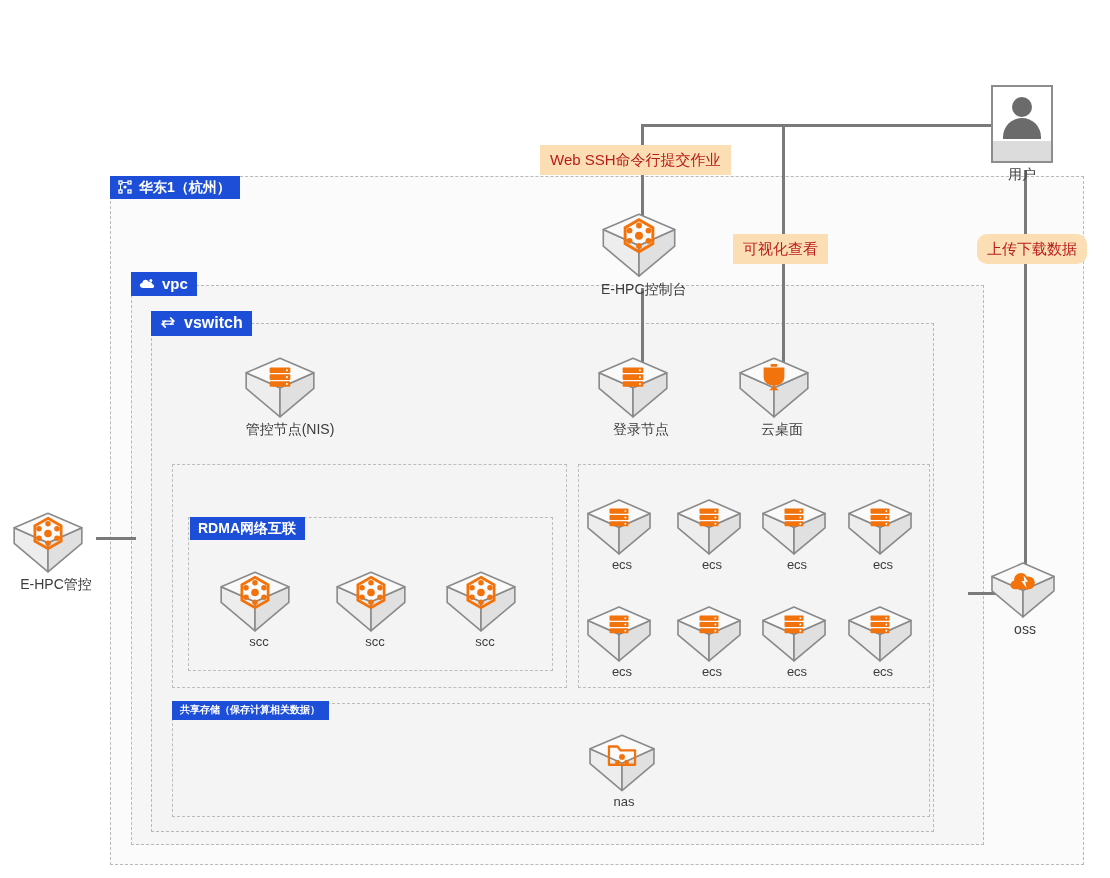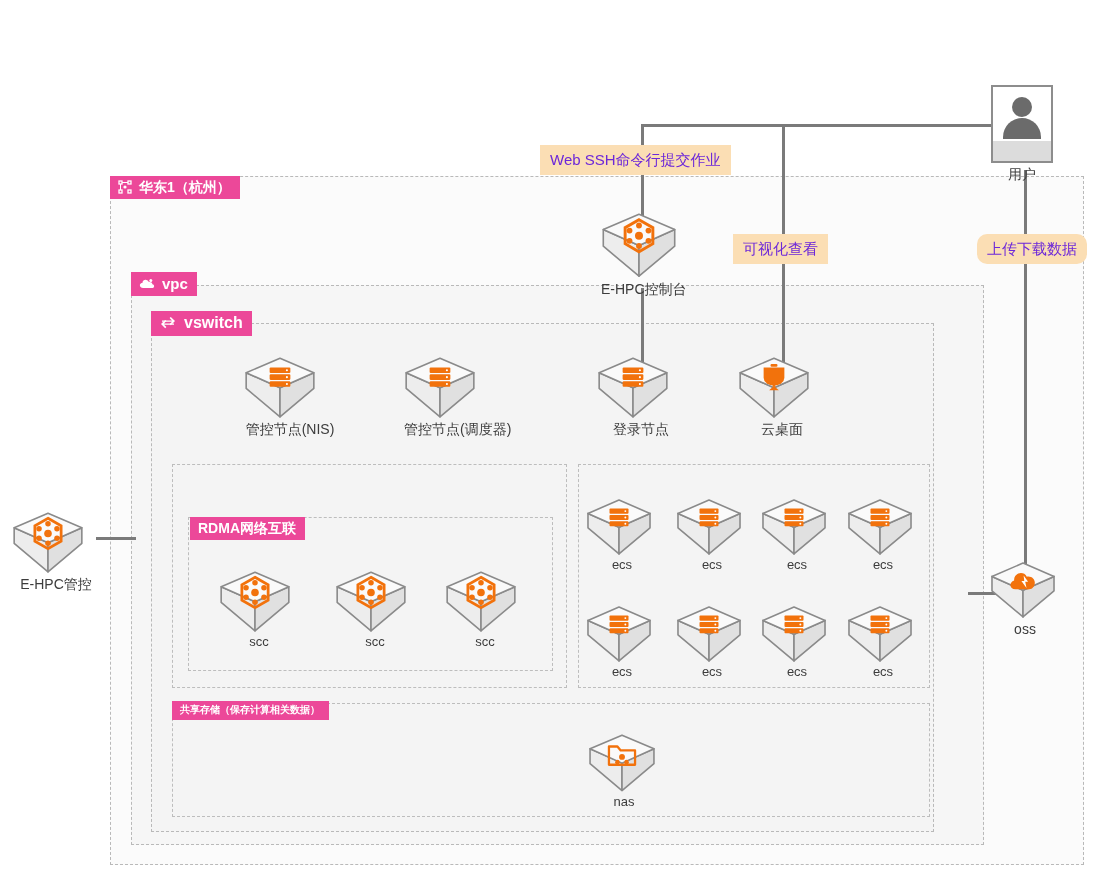--- a/index.html
+++ b/index.html
@@ -19,39 +19,39 @@
     border:1px dashed #b9b9b9;
   }
   .zone.region   { background:#fbfbfb; }
   .zone.vpc      { background:#f6f6f6; }
   .zone.vswitch  { background:#f4f4f4; }
   .zone.inner    { background:transparent; border:1px dashed #bdbdbd; }
 
   
   .tag {
     position:absolute;
-    background:#ec4899;
+    background:#1d4ed8;
     color:#ffffff;
     font-weight:bold;
     white-space:nowrap;
     display:flex;
     align-items:center;
     gap:7px;
     padding:4px 9px 5px 8px;
     line-height:1;
     z-index:6;
   }
   .tag .tg-ico { display:inline-flex; align-items:center; }
   .tag .tg-txt { display:inline-block; }
 
   
   .pill {
     position:absolute;
     background:#fbdeb4;
-    color:#6d28d9;
+    color:#b91c1c;
     font-size:15px;
     padding:7px 10px 8px;
     white-space:nowrap;
     line-height:1;
     z-index:8;
   }
 
   
   .line { position:absolute; background:#7a7a7a; z-index:2; }
   .line.h { height:3px; }
@@ -256,38 +256,20 @@
             <circle cx="24.19" cy="8.99" r="1.04" fill="#fff"></circle>
             <rect x="6.91" y="13.13" width="20.74" height="5.53" rx="1.04" fill="#f2720c"></rect>
             <circle cx="24.19" cy="15.90" r="1.04" fill="#fff"></circle>
             <rect x="6.91" y="20.04" width="20.74" height="5.53" rx="1.04" fill="#f2720c"></rect>
             <circle cx="24.19" cy="22.81" r="1.04" fill="#fff"></circle>
           </g>
   </svg>
       </span>
     <div class="cap">管控节点(NIS)</div>
   </div>
-  <div class="node" style="left:404px; top:357px; width:92px;">
-    <span class="cube">
-        <svg width="72" height="62.48" viewBox="0 0 72 62.48" style="display:block">
-    <polygon points="2.16,15.7248 36,30.8448 36,59.8752 2.16,31.4496" fill="#ededed" stroke="#8a8a8a" stroke-width="1.6" stroke-linejoin="round"></polygon>
-    <polygon points="69.84,15.7248 36,30.8448 36,59.8752 69.84,31.4496" fill="#e0e0e0" stroke="#8a8a8a" stroke-width="1.6" stroke-linejoin="round"></polygon>
-    <polygon points="36,1.2096 69.84,15.7248 36,30.8448 2.16,15.7248" fill="#fafafa" stroke="#8a8a8a" stroke-width="1.6" stroke-linejoin="round"></polygon>
-    <g transform="translate(18.72,4.2336)">
-            <rect x="6.91" y="6.22" width="20.74" height="5.53" rx="1.04" fill="#f2720c"></rect>
-            <circle cx="24.19" cy="8.99" r="1.04" fill="#fff"></circle>
-            <rect x="6.91" y="13.13" width="20.74" height="5.53" rx="1.04" fill="#f2720c"></rect>
-            <circle cx="24.19" cy="15.90" r="1.04" fill="#fff"></circle>
-            <rect x="6.91" y="20.04" width="20.74" height="5.53" rx="1.04" fill="#f2720c"></rect>
-            <circle cx="24.19" cy="22.81" r="1.04" fill="#fff"></circle>
-          </g>
-  </svg>
-      </span>
-    <div class="cap">管控节点(调度器)</div>
-  </div>
   <div class="node" style="left:597px; top:357px; width:88px;">
     <span class="cube">
         <svg width="72" height="62.48" viewBox="0 0 72 62.48" style="display:block">
     <polygon points="2.16,15.7248 36,30.8448 36,59.8752 2.16,31.4496" fill="#ededed" stroke="#8a8a8a" stroke-width="1.6" stroke-linejoin="round"></polygon>
     <polygon points="69.84,15.7248 36,30.8448 36,59.8752 69.84,31.4496" fill="#e0e0e0" stroke="#8a8a8a" stroke-width="1.6" stroke-linejoin="round"></polygon>
     <polygon points="36,1.2096 69.84,15.7248 36,30.8448 2.16,15.7248" fill="#fafafa" stroke="#8a8a8a" stroke-width="1.6" stroke-linejoin="round"></polygon>
     <g transform="translate(18.72,4.2336)">
             <rect x="6.91" y="6.22" width="20.74" height="5.53" rx="1.04" fill="#f2720c"></rect>
             <circle cx="24.19" cy="8.99" r="1.04" fill="#fff"></circle>
             <rect x="6.91" y="13.13" width="20.74" height="5.53" rx="1.04" fill="#f2720c"></rect>

